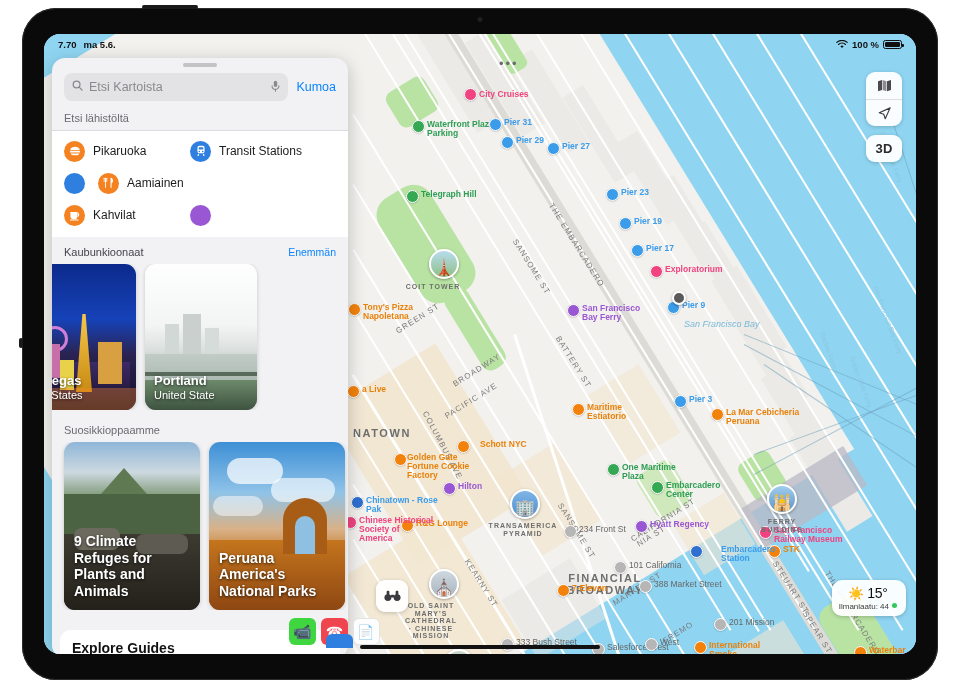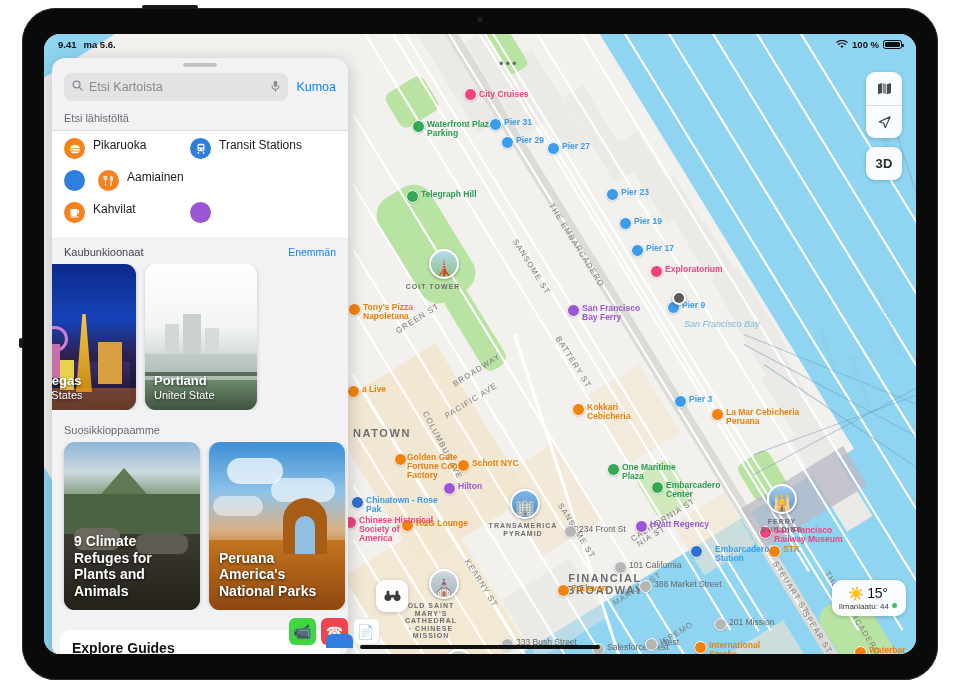--- a/index.html
+++ b/index.html
@@ -130,21 +130,21 @@
     z-index: 40;
   }
   .ctl-group {
     background: rgba(255,255,255,.95);
     border-radius: 9px;
     box-shadow: 0 1px 4px rgba(0,0,0,.2);
     overflow: hidden;
     width: 36px;
   }
   .ctl-btn {
-    width: 36px; height: 33px;
+    width: 36px; height: 27px;
     display: flex; align-items: center; justify-content: center;
     cursor: pointer;
   }
   .ctl-btn + .ctl-btn { border-top: 0.5px solid #dedede; }
   .ctl-btn .t3d { font-size: 13px; font-weight: 600; color: #2b2b2b; letter-spacing: .2px; }
 
   
   #lookaround {
     position: absolute; left: 332px; bottom: 42px;
     width: 32px; height: 32px; border-radius: 9px;
@@ -234,21 +234,21 @@
     margin: 0 0 0 0;
     border-top: 0.5px solid #dcdcde;
     padding: 7px 0 9px 0;
   }
   .catgrid {
     display: flex; flex-wrap: wrap;
     padding-left: 12px;
     row-gap: 6px;
   }
   .catitem {
-    display: flex; gap: 8px;
+    display: flex; align-items: center; gap: 8px;
     width: 126px; height: 26px;
     cursor: pointer;
   }
   .catitem.clip { width: 34px; overflow: hidden; }
   .caticon {
     width: 21px; height: 21px; border-radius: 50%;
     display: flex; align-items: center; justify-content: center;
     color: #fff; font-size: 10px; flex: 0 0 auto;
   }
   .caticon.orange { background: #f58220; }
@@ -490,35 +490,35 @@
           <div style="position: absolute; left: 304px; top: 269px; display: flex; align-items: flex-start; gap: 2px;">
             <span class="pin orange" style="position: relative; flex: 0 0 auto; margin-top: 0px;"></span>
             <span class="maplabel lbl-poi orange" style="position: relative; white-space: normal; max-width: 76px;">Tony's Pizza Napoletana</span>
           </div>
           <div style="position: absolute; left: 303px; top: 351px; display: flex; align-items: flex-start; gap: 2px;">
             <span class="pin orange" style="position: relative; flex: 0 0 auto; margin-top: 0px;"></span>
             <span class="maplabel lbl-poi orange" style="position: relative; white-space: normal; max-width: 76px;">a Live</span>
           </div>
           <div style="position: absolute; left: 528px; top: 369px; display: flex; align-items: flex-start; gap: 2px;">
             <span class="pin orange" style="position: relative; flex: 0 0 auto; margin-top: 0px;"></span>
-            <span class="maplabel lbl-poi orange" style="position: relative; white-space: normal; max-width: 76px;">Kokkari Cebicheria</span>
+            <span class="maplabel lbl-poi orange" style="position: relative; white-space: normal; max-width: 76px;">Maritime Estiatorio</span>
           </div>
           <div style="position: absolute; left: 630px; top: 361px; display: flex; align-items: flex-start; gap: 2px;">
             <span class="pin blue" style="position: relative; flex: 0 0 auto; margin-top: 0px;"></span>
             <span class="maplabel lbl-poi blue" style="position: relative; white-space: normal; max-width: 76px;">Pier 3</span>
           </div>
           <div style="position: absolute; left: 667px; top: 374px; display: flex; align-items: flex-start; gap: 2px;">
             <span class="pin orange" style="position: relative; flex: 0 0 auto; margin-top: 0px;"></span>
             <span class="maplabel lbl-poi orange" style="position: relative; white-space: normal; max-width: 76px;">La Mar Cebicheria Peruana</span>
           </div>
           <div style="position: absolute; left: 350px; top: 419px; display: flex; align-items: flex-start; gap: 0;">
             <span class="pin orange" style="position: relative; flex: 0 0 auto; margin-top: 0px;"></span>
             <span class="maplabel lbl-poi orange" style="position: relative; white-space: normal; max-width: 76px;">Golden Gate Fortune Cookie Factory</span>
           </div>
-          <div style="position: absolute; left: 413px; top: 406px; display: flex; align-items: flex-start; gap: 2px; margin-top: 19px;">
+          <div style="position: absolute; left: 413px; top: 406px; display: flex; align-items: flex-start; gap: 10px;">
             <span class="pin orange" style="position: relative; flex: 0 0 auto; margin-top: 0px;"></span>
             <span class="maplabel lbl-poi orange" style="position: relative; white-space: normal; max-width: 76px;">Schott NYC</span>
           </div>
           <div style="position: absolute; left: 563px; top: 429px; display: flex; align-items: flex-start; gap: 2px;">
             <span class="pin green" style="position: relative; flex: 0 0 auto; margin-top: 0px;"></span>
             <span class="maplabel lbl-poi green" style="position: relative; white-space: normal; max-width: 76px;">One Maritime Plaza</span>
           </div>
           <div style="position: absolute; left: 399px; top: 448px; display: flex; align-items: flex-start; gap: 2px;">
             <span class="pin purple" style="position: relative; flex: 0 0 auto; margin-top: 0px;"></span>
             <span class="maplabel lbl-poi purple" style="position: relative; white-space: normal; max-width: 76px;">Hilton</span>
@@ -552,21 +552,21 @@
             <span class="maplabel lbl-poi orange" style="position: relative; white-space: normal; max-width: 76px;">STK</span>
           </div>
           <div style="position: absolute; left: 300px; top: 482px; display: flex; align-items: flex-start; gap: 2px;">
             <span class="pin pink" style="position: relative; flex: 0 0 auto; margin-top: 0px;"></span>
             <span class="maplabel lbl-poi pink" style="position: relative; white-space: normal; max-width: 76px;">Chinese Historical Society of America</span>
           </div>
           <div style="position: absolute; left: 570px; top: 527px; display: flex; align-items: flex-start; gap: 2px;">
             <span class="pin gray" style="position: relative; flex: 0 0 auto; margin-top: 0px;"></span>
             <span class="maplabel lbl-poi gray" style="position: relative; white-space: normal; max-width: 76px;">101 California</span>
           </div>
-          <div style="position: absolute; left: 646px; top: 511px; display: flex; align-items: flex-start; gap: 12px;">
+          <div style="position: absolute; left: 646px; top: 511px; display: flex; align-items: flex-start; gap: 18px;">
             <span class="pin darkblue" style="position: relative; flex: 0 0 auto; margin-top: 0px;"></span>
             <span class="maplabel lbl-poi blue" style="position: relative; white-space: normal; max-width: 76px;">Embarcadero Station</span>
           </div>
           <div style="position: absolute; left: 595px; top: 546px; display: flex; align-items: flex-start; gap: 2px;">
             <span class="pin gray" style="position: relative; flex: 0 0 auto; margin-top: 0px;"></span>
             <span class="maplabel lbl-poi gray" style="position: relative; white-space: normal; max-width: 76px;">388 Market Street</span>
           </div>
           <div style="position: absolute; left: 513px; top: 550px; display: flex; align-items: flex-start; gap: 2px;">
             <span class="pin orange" style="position: relative; flex: 0 0 auto; margin-top: 0px;"></span>
             <span class="maplabel lbl-poi orange" style="position: relative; white-space: normal; max-width: 76px;">7-Eleven</span>
@@ -653,21 +653,21 @@
         <span class="sun">☀️</span>
         <span class="temp">15°</span>
       </div>
       <div class="aq">
         <span>Ilmanlaatu: 44</span><span class="aqdot"></span>
       </div>
     </div>
 
     <div id="statusbar">
       <div class="left">
-        <span>9.41</span>
+        <span>7.70</span>
         <span>ma 5.6.</span>
       </div>
       <div class="right">
         <svg width="12" height="9" viewBox="0 0 14 10" aria-hidden="true">
           <path d="M7 9.2 L5.1 7.1 A2.8 2.8 0 0 1 8.9 7.1 Z" fill="#111"></path>
           <path d="M2.9 5 A5.8 5.8 0 0 1 11.1 5" fill="none" stroke="#111" stroke-width="1.3" stroke-linecap="round"></path>
           <path d="M0.9 2.6 A8.8 8.8 0 0 1 13.1 2.6" fill="none" stroke="#111" stroke-width="1.3" stroke-linecap="round"></path>
         </svg>
         <span>100 %</span>
         <span class="battery">

